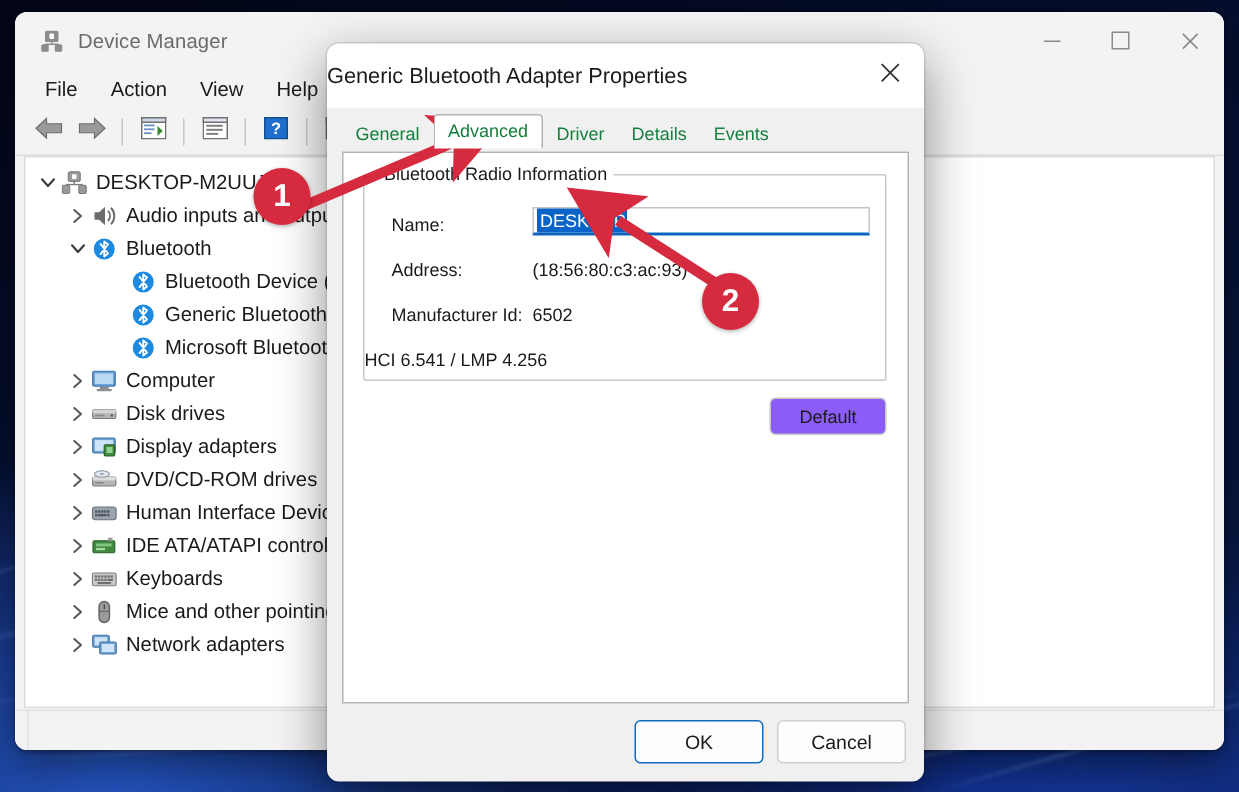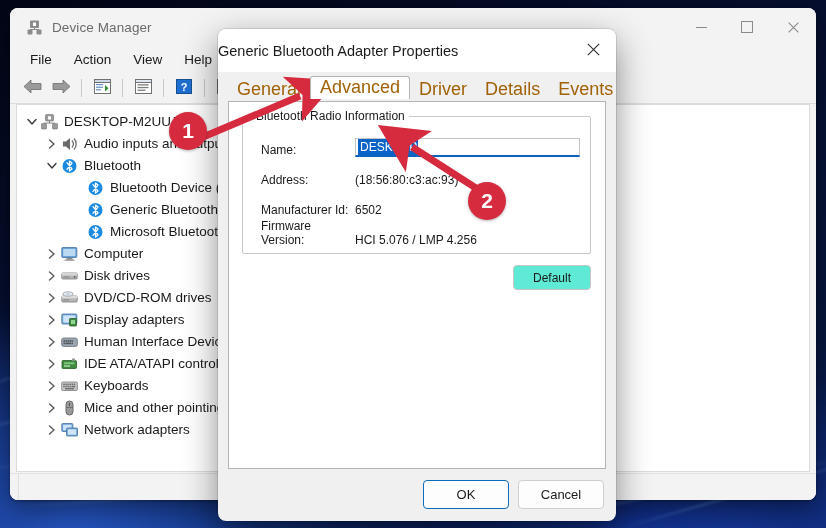--- a/index.html
+++ b/index.html
@@ -229,22 +229,22 @@
   
   #dlg-tabs {
     height: 22px;
     margin-top: 5px;
     padding-left: 10px;
     display: flex;
     align-items: flex-end;
     position: relative;
   }
   .tab {
-    font-size: 18px;
-    color: #a16207;
+    font-size: 12px;
+    color: #15803d;
     padding: 2px 8px 3px 8px;
     line-height: 15px;
     border: 1px solid transparent;
     border-bottom: none;
     position: relative;
     top: 1px;
   }
   .tab.selected {
     background: #ffffff;
     border-color: #b4b4b4;
@@ -319,21 +319,21 @@
     background: #0a64c8;
     padding: 1px 1px 1px 2px;
     line-height: 14px;
   }
   #default-btn {
     position: absolute;
     right: 14px;
     top: 163px;
     width: 76px;
     height: 23px;
-    background: #5eead4;
+    background: #8b5cf6;
     border: 1px solid #c6c6c6;
     border-radius: 4px;
     font-size: 12px;
     color: #1a1a1a;
     display: flex;
     align-items: center;
     justify-content: center;
   }
 
   
@@ -607,41 +607,41 @@
             </svg></span>
           <span class="tlabel">Disk drives</span>
         </div>
         <div class="tnode lvl1">
           <span class="tw">
             <svg width="8" height="10" viewBox="0 0 8 10">
               <path d="M1.5 1 L6 5 L1.5 9" stroke="#5a5a5a" stroke-width="1.4" fill="none" stroke-linecap="round" stroke-linejoin="round"></path>
             </svg>
           </span>
           <span class="ticon"><svg width="17" height="16" viewBox="0 0 17 16">
+              <rect x="0.8" y="2" width="15" height="10" rx="1" fill="#6ba4d8" stroke="#47729e" stroke-width="0.8"></rect>
+              <rect x="2.2" y="3.4" width="12.2" height="7.2" fill="#cfe4f7"></rect>
+              <rect x="8.5" y="6.5" width="7" height="7.5" rx="0.8" fill="#3f8a3f" stroke="#2a5f2a" stroke-width="0.8"></rect>
+              <rect x="10" y="8" width="4" height="4" fill="#8fd48f"></rect>
+            </svg></span>
+          <span class="tlabel">Display adapters</span>
+        </div>
+        <div class="tnode lvl1">
+          <span class="tw">
+            <svg width="8" height="10" viewBox="0 0 8 10">
+              <path d="M1.5 1 L6 5 L1.5 9" stroke="#5a5a5a" stroke-width="1.4" fill="none" stroke-linecap="round" stroke-linejoin="round"></path>
+            </svg>
+          </span>
+          <span class="ticon"><svg width="17" height="16" viewBox="0 0 17 16">
               <rect x="0.8" y="6" width="15.4" height="6" rx="1" fill="#b6b6b6" stroke="#787878" stroke-width="0.8"></rect>
               <rect x="0.8" y="6" width="15.4" height="2.3" fill="#dcdcdc"></rect>
               <ellipse cx="7" cy="4" rx="5" ry="2.2" fill="#e2e8ee" stroke="#8a97a4" stroke-width="0.7"></ellipse>
               <ellipse cx="7" cy="4" rx="1.3" ry="0.6" fill="#9aa6b2"></ellipse>
               <rect x="2.5" y="9.3" width="5.5" height="1.2" fill="#8c8c8c"></rect>
             </svg></span>
           <span class="tlabel">DVD/CD-ROM drives</span>
-        </div>
-        <div class="tnode lvl1">
-          <span class="tw">
-            <svg width="8" height="10" viewBox="0 0 8 10">
-              <path d="M1.5 1 L6 5 L1.5 9" stroke="#5a5a5a" stroke-width="1.4" fill="none" stroke-linecap="round" stroke-linejoin="round"></path>
-            </svg>
-          </span>
-          <span class="ticon"><svg width="17" height="16" viewBox="0 0 17 16">
-              <rect x="0.8" y="2" width="15" height="10" rx="1" fill="#6ba4d8" stroke="#47729e" stroke-width="0.8"></rect>
-              <rect x="2.2" y="3.4" width="12.2" height="7.2" fill="#cfe4f7"></rect>
-              <rect x="8.5" y="6.5" width="7" height="7.5" rx="0.8" fill="#3f8a3f" stroke="#2a5f2a" stroke-width="0.8"></rect>
-              <rect x="10" y="8" width="4" height="4" fill="#8fd48f"></rect>
-            </svg></span>
-          <span class="tlabel">Display adapters</span>
         </div>
         <div class="tnode lvl1">
           <span class="tw">
             <svg width="8" height="10" viewBox="0 0 8 10">
               <path d="M1.5 1 L6 5 L1.5 9" stroke="#5a5a5a" stroke-width="1.4" fill="none" stroke-linecap="round" stroke-linejoin="round"></path>
             </svg>
           </span>
           <span class="ticon"><svg width="17" height="16" viewBox="0 0 17 16">
               <rect x="0.6" y="4" width="15.8" height="8.5" rx="2" fill="#9aa4ae" stroke="#6b747d" stroke-width="0.8"></rect>
               <rect x="2.4" y="6.2" width="1.6" height="1.6" fill="#50585f"></rect>
@@ -766,22 +766,21 @@
         <div class="field-label">Address:</div>
         <div class="field-value">(18:56:80:c3:ac:93)</div>
       </div>
 
       <div class="field-row" style="top:78px;">
         <div class="field-label">Manufacturer Id:</div>
         <div class="field-value">6502</div>
       </div>
 
       <div class="field-row" style="top:108px;">
-        <div class="field-label">Firmware Version:</div>
-        <div class="field-value">HCI 5.076  /  LMP 4.256</div>
+        <div class="field-value">HCI 6.541  /  LMP 4.256</div>
       </div>
     </div>
 
     <div id="default-btn">Default</div>
   </div>
 
   <div id="dlg-footer">
     <div class="dlg-btn primary">OK</div>
     <div class="dlg-btn">Cancel</div>
   </div>

